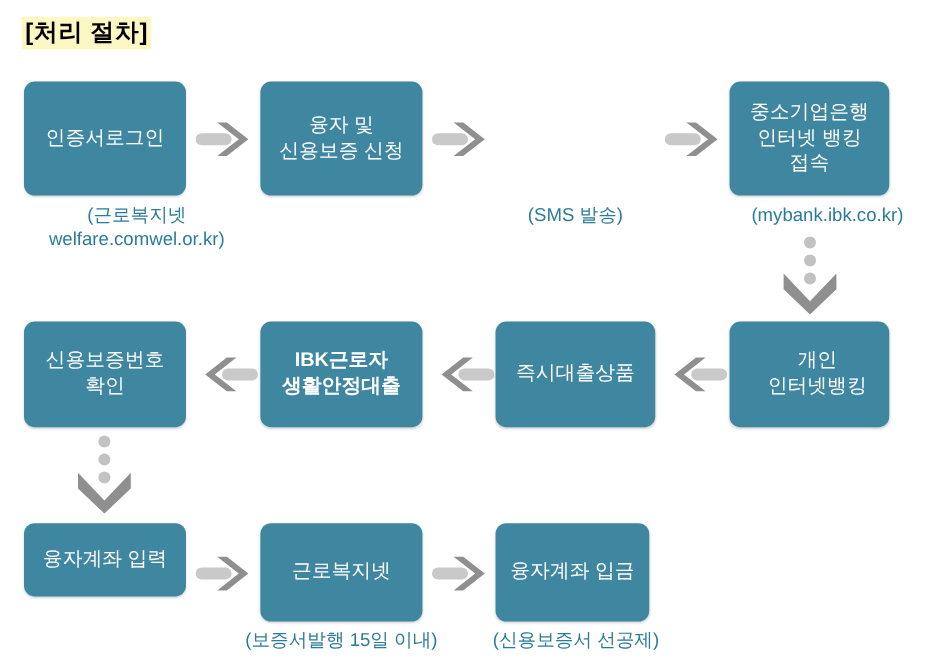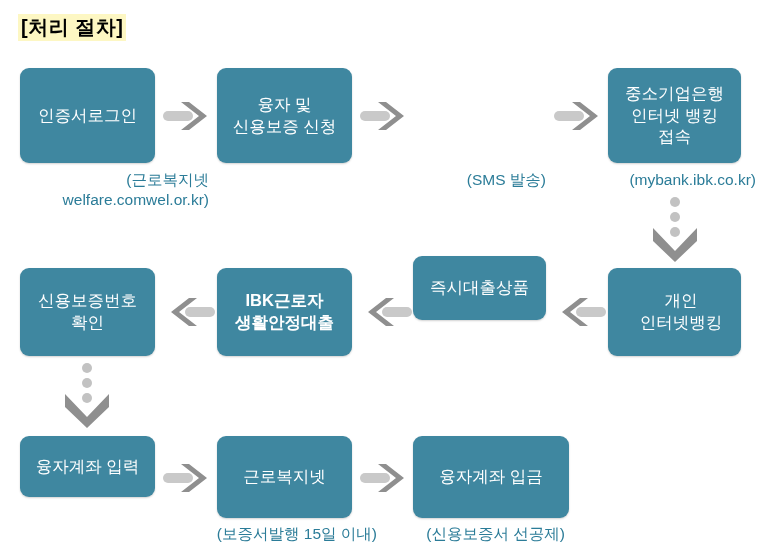--- a/index.html
+++ b/index.html
@@ -52,24 +52,24 @@
     padding: 2px 4px;
     white-space: pre-line;
   }
   
   .caption {
     position: absolute;
     color: #2b7c98;
     font-size: 15.5px;
     line-height: 1.28;
     white-space: pre-line;
-    text-align: right;
+    text-align: center;
   }
   .caption.center {
-    text-align: right;
+    text-align: center;
   }
   
   .arrow {
     position: absolute;
   }
   .arrow svg { display: block; }
 </style>
 </head>
 <body>
 
@@ -106,21 +106,21 @@
 
   <div class="box" style="left:608px; top:68px; width:133px; height:95px;">중소기업은행
 인터넷 뱅킹
 접속</div>
 
   <div class="caption" style="left:19px; top:170px; width:190px;">(근로복지넷
 welfare.comwel.or.kr)</div>
 
   <div class="caption center" style="left:413px; top:170px; width:133px;">(SMS 발송)</div>
 
-  <div class="caption center" style="left:593px; top:170px; width:163px;">(mybank.ibk.co.kr)</div>
+  <div class="caption center" style="left:608px; top:170px; width:163px;">(mybank.ibk.co.kr)</div>
 
   <div class="arrow" style="left:650px; top:196px; width:50px; height:68px;">
     <svg width="50" height="68" viewBox="0 0 50 68">
       <circle cx="25" cy="6" r="5" fill="#c2c2c2"></circle>
       <circle cx="25" cy="21" r="5" fill="#c2c2c2"></circle>
       <circle cx="25" cy="36" r="5" fill="#c2c2c2"></circle>
       <path d="M3 32 L25 55 L47 32 L47 45 L25 66 L3 45 Z" fill="#8f8f8f"></path>
     </svg>
   </div>
 
@@ -137,21 +137,21 @@
   <div class="box" style="left:217px; top:268px; width:135px; height:88px;font-weight:bold;">IBK근로자
 생활안정대출</div>
 
   <div class="arrow" style="left:357px; top:295px; width:55px; height:34px;">
     <svg width="55" height="34" viewBox="0 0 55 34">
       <rect x="25" y="12" width="30" height="10" rx="5" fill="#c9c9c9"></rect>
       <path d="M29 3 L11 17 L29 31 L37 31 L19 17 L37 3 Z" fill="#8f8f8f"></path>
     </svg>
   </div>
 
-  <div class="box" style="left:413px; top:256px; width:133px; height:64px;">즉시대출상품</div>
+  <div class="box" style="left:413px; top:268px; width:133px; height:88px;">즉시대출상품</div>
 
   <div class="arrow" style="left:551px; top:295px; width:55px; height:34px;">
     <svg width="55" height="34" viewBox="0 0 55 34">
       <rect x="25" y="12" width="30" height="10" rx="5" fill="#c9c9c9"></rect>
       <path d="M29 3 L11 17 L29 31 L37 31 L19 17 L37 3 Z" fill="#8f8f8f"></path>
     </svg>
   </div>
 
   <div class="box" style="left:608px; top:268px; width:133px; height:88px;padding-left:17px;">개인
 인터넷뱅킹</div>
@@ -176,19 +176,19 @@
 
   <div class="box" style="left:217px; top:436px; width:135px; height:82px;">근로복지넷</div>
 
   <div class="arrow" style="left:360px; top:461px; width:52px; height:34px;">
     <svg width="52" height="34" viewBox="0 0 52 34">
       <rect x="0" y="12" width="30" height="10" rx="5" fill="#c9c9c9"></rect>
       <path d="M26 3 L44 17 L26 31 L18 31 L36 17 L18 3 Z" fill="#8f8f8f"></path>
     </svg>
   </div>
 
-  <div class="box" style="left:413px; top:436px; width:156px; height:82px;">융자계좌 입금</div>
+  <div class="box" style="left:413px; top:436px; width:128px; height:82px;">융자계좌 입금</div>
 
   <div class="caption center" style="left:192px; top:524px; width:185px;">(보증서발행 15일 이내)</div>
 
   <div class="caption center" style="left:395px; top:524px; width:170px;">(신용보증서 선공제)</div>
 
 </div>
 
 </body></html>

